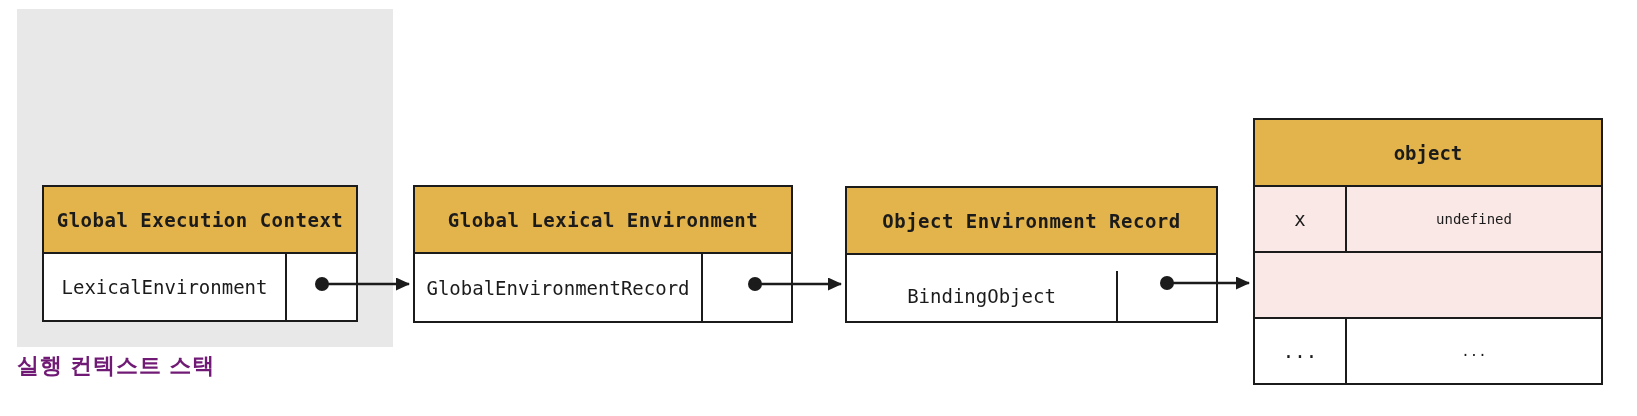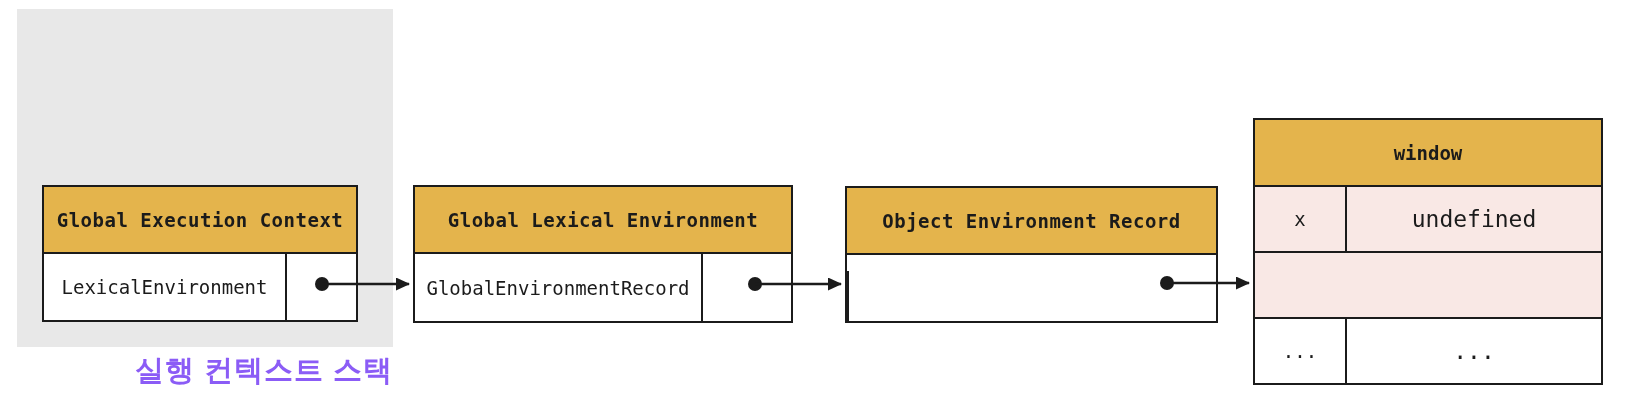--- a/index.html
+++ b/index.html
@@ -17,25 +17,25 @@
   .stack-panel {
     position: absolute;
     left: 17px; top: 9px;
     width: 376px; height: 338px;
     background: var(--gray, #e8e8e8);
   }
   .stack-label {
     position: absolute;
     left: 17px; top: 351px;
     width: 376px;
-    text-align: right;
+    text-align: left;
     font-family: "Liberation Sans", "DejaVu Sans", sans-serif;
     font-weight: 700;
-    font-size: 29px;
-    color: #8b5cf6;
+    font-size: 22px;
+    color: #701a75;
     letter-spacing: 1px;
   }
 
   
   .env-box {
     position: absolute;
     border: 2.5px solid var(--ink, #1b1b1b);
     background: #ffffff;
     box-sizing: border-box;
     display: flex;
@@ -104,21 +104,21 @@
     align-items: center;
     justify-content: center;
     font-size: 19px;
     box-sizing: border-box;
   }
   .obj-val {
     flex: 1;
     display: flex;
     align-items: center;
     justify-content: center;
-    font-size: 23px;
+    font-size: 14px;
   }
 
   
   svg.arrows {
     position: absolute;
     left: 0; top: 0;
     width: 1637px; height: 416px;
     pointer-events: none;
   }
 </style>
@@ -148,27 +148,28 @@
       <div class="env-name">LexicalEnvironment</div>
       <div class="env-pointer" style="flex:0 0 71px;"></div>
     </div>
   </div>
 
   <div class="env-box" style="left:845px; top:186px; width:373px; height:137px;gap:16px;">
     <div class="env-header">
       <span>Object Environment Record</span>
     </div>
     <div class="env-row">
+      <div class="env-name">BindingObject</div>
       <div class="env-pointer" style="flex:0 0 100px;"></div>
     </div>
   </div>
 
   <div class="obj-table">
     <div class="obj-header">
-      <span>window</span>
+      <span>object</span>
     </div>
     <div class="obj-row highlight">
       <div class="obj-key">x</div>
       <div class="obj-val">undefined</div>
     </div>
     <div class="obj-row highlight">
     </div>
     <div class="obj-row">
       <div class="obj-key">...</div>
       <div class="obj-val">...</div>

